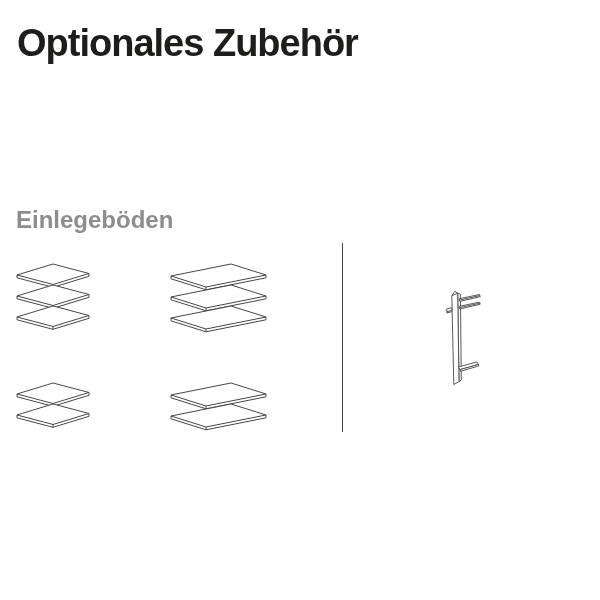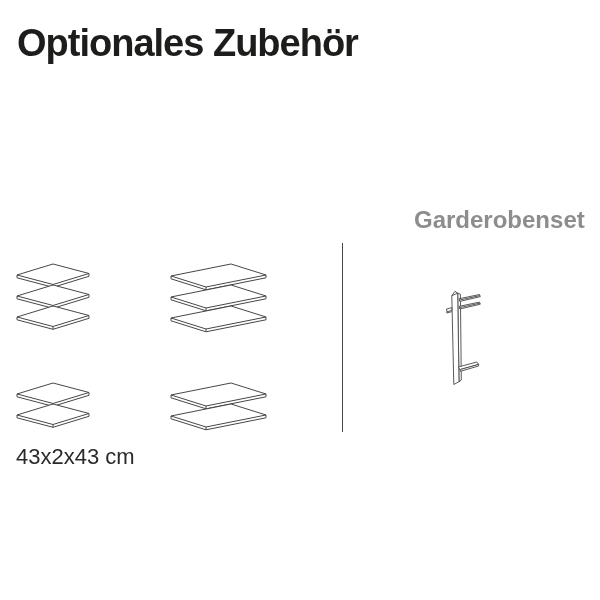--- a/index.html
+++ b/index.html
@@ -52,22 +52,22 @@
   .coatrack .face{fill:#ffffff;stroke:var(--line);stroke-width:0.9;stroke-linejoin:round;}
   .coatrack .edge{fill:none;stroke:var(--line);stroke-width:0.9;stroke-linejoin:round;}
 </style>
 </head>
 <body>
 
 <div class="canvas">
 
   <div class="page-title">Optionales Zubehör</div>
 
+  <div class="section-heading" id="heading-left">Einlegeböden</div>
 
-  <div class="section-heading" id="heading-right">Garderobenset</div>
 
   <div class="divider"></div>
 
   <div class="stack" id="stack-0-0"><svg width="74" height="67.3" viewBox="-1 -1 74 67.3">
         <polygon points="36,0 72,9.5 72,12.3 36,23.3 0,13.8 0,11"></polygon>
         <polyline points="0,11 36,20.5 72,9.5"></polyline>
         <line x1="36" y1="20.5" x2="36" y2="23.3"></line>
         <polygon points="36,21 72,30.5 72,33.3 36,44.3 0,34.8 0,32"></polygon>
         <polyline points="0,32 36,41.5 72,30.5"></polyline>
         <line x1="36" y1="41.5" x2="36" y2="44.3"></line>
@@ -119,17 +119,16 @@
       <line class="edge" x1="459.4" y1="307.7" x2="479.9" y2="303.2"></line>
 
       <polygon class="face" points="446.6,309 451.8,307.6 451.8,310.4 446.9,311.9"></polygon>
       <polyline class="edge" points="446.9,311.9 446.9,313 451.8,311.6"></polyline>
 
       <polygon class="face" points="458.3,367 476.8,362 478.6,364.4 460.1,369.6"></polygon>
       <polygon class="face" points="460.1,369.6 478.6,364.4 478.6,366 460.4,371.3"></polygon>
     </svg>
   </div>
 
-  <div class="dim-label" id="label-43">43x2x43 cm</div>
 
 
 
 </div>
 
 </body></html>

